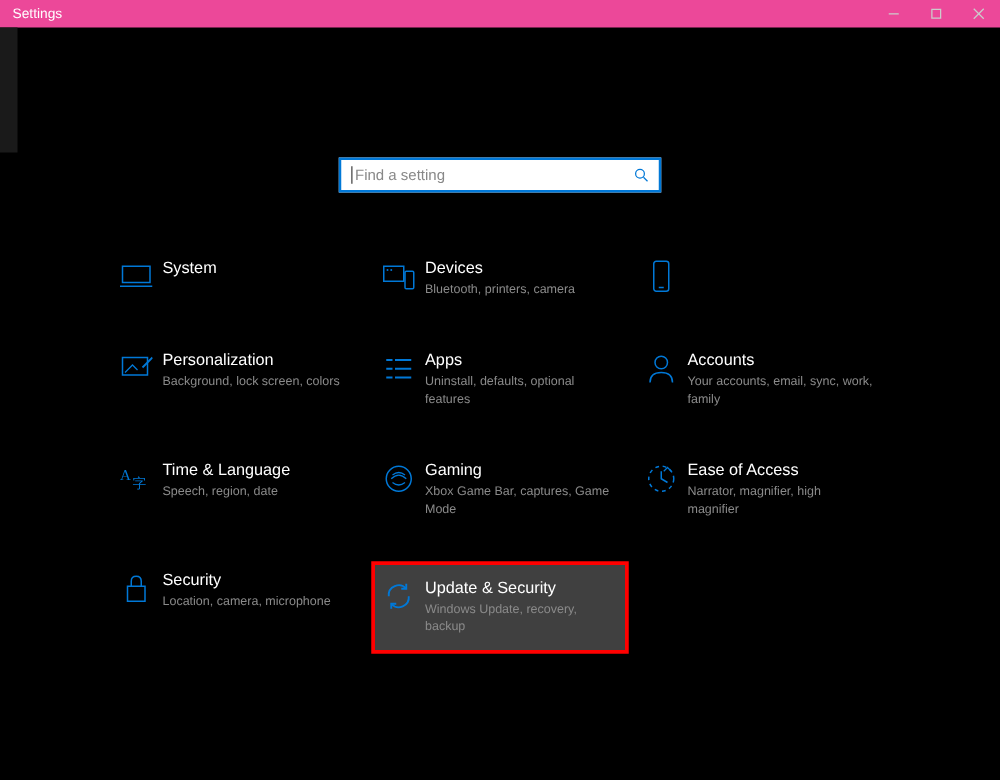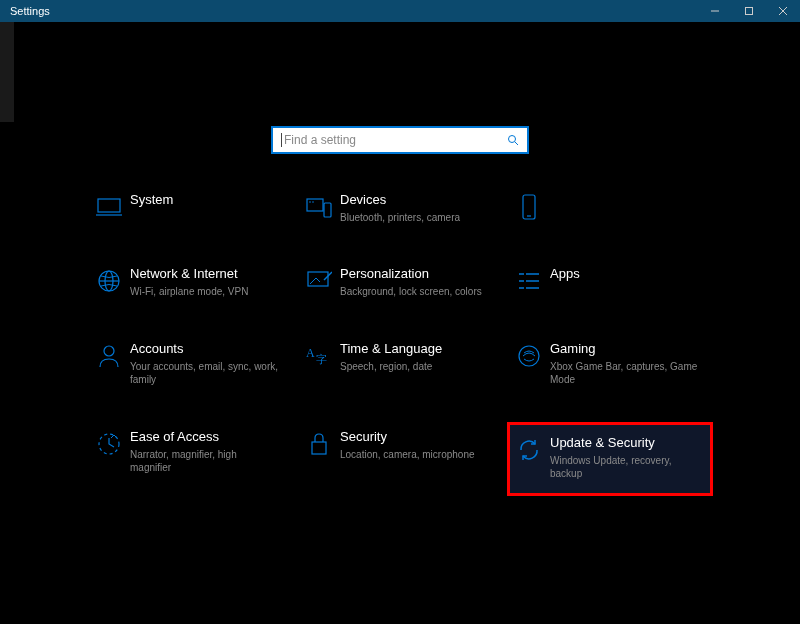--- a/index.html
+++ b/index.html
@@ -11,21 +11,21 @@
     color: #fff;
     overflow: hidden;
     position: relative;
   }
   .titlebar {
     height: 22px;
     display: flex;
     align-items: center;
     justify-content: space-between;
     padding-left: 10px;
-    background: #0c4a6e;
+    background: #ec4899;
   }
   .titlebar .title {
     font-size: 11px;
     color: #fff;
   }
   .win-controls {
     display: flex;
     height: 100%;
   }
   .win-btn {
@@ -53,21 +53,21 @@
   }
   .search-box {
     width: 258px;
     height: 28px;
     border: 2px solid #0078d7;
     background: #fff;
     display: flex;
     align-items: center;
     justify-content: space-between;
     padding: 0 8px;
-    margin-bottom: 34px;
+    margin-bottom: 48px;
   }
   .search-box .placeholder {
     font-size: 12px;
     color: #888;
   }
   .search-box .cursor {
     border-left: 1px solid #444;
     height: 14px;
     margin-right: 2px;
   }
@@ -104,21 +104,21 @@
     line-height: 1.3;
   }
   .tile .desc {
     font-size: 10px;
     color: #8a8a8a;
     line-height: 1.35;
     margin-top: 2px;
     max-width: 150px;
   }
   .tile.highlight {
-    background: #0f172a;
+    background: #404040;
     padding: 10px 6px 12px 6px;
     outline: 3px solid #ff0000;
     outline-offset: 0;
   }
   svg { display: block; }
 </style>
 </head>
 <body>
 
 <div class="titlebar">
@@ -191,35 +191,20 @@
 
     <div class="tile">
       <span class="icon">
         <svg width="18" height="26" viewBox="0 0 18 26">
             <rect x="3" y="1" width="12" height="24" rx="2" fill="none" stroke="#0078d7" stroke-width="1.2"></rect>
             <line x1="7" y1="22" x2="11" y2="22" stroke="#0078d7" stroke-width="1.2"></line>
           </svg>
       </span>
     </div>
 
-    <div class="tile">
-      <span class="icon">
-        <svg width="24" height="24" viewBox="0 0 24 24">
-            <circle cx="12" cy="12" r="10" fill="none" stroke="#0078d7" stroke-width="1.2"></circle>
-            <ellipse cx="12" cy="12" rx="4" ry="10" fill="none" stroke="#0078d7" stroke-width="1.2"></ellipse>
-            <line x1="2" y1="12" x2="22" y2="12" stroke="#0078d7" stroke-width="1.2"></line>
-            <path d="M4 7 Q12 10 20 7" fill="none" stroke="#0078d7" stroke-width="1"></path>
-            <path d="M4 17 Q12 14 20 17" fill="none" stroke="#0078d7" stroke-width="1"></path>
-          </svg>
-      </span>
-      <div>
-        <div class="label">Network &amp; Internet</div>
-        <div class="desc">Wi-Fi, airplane mode, VPN</div>
-      </div>
-    </div>
 
     <div class="tile">
       <span class="icon">
         <svg width="26" height="22" viewBox="0 0 26 22">
             <rect x="2" y="2" width="20" height="14" fill="none" stroke="#0078d7" stroke-width="1.2"></rect>
             <path d="M18 10 L26 2" stroke="#0078d7" stroke-width="1.5"></path>
             <path d="M4 14 L10 8 L14 12" fill="none" stroke="#0078d7" stroke-width="1"></path>
           </svg>
       </span>
       <div>
@@ -234,20 +219,21 @@
             <line x1="2" y1="3" x2="7" y2="3" stroke="#0078d7" stroke-width="1.5"></line>
             <line x1="9" y1="3" x2="22" y2="3" stroke="#0078d7" stroke-width="1.5"></line>
             <line x1="2" y1="10" x2="7" y2="10" stroke="#0078d7" stroke-width="1.5"></line>
             <line x1="9" y1="10" x2="22" y2="10" stroke="#0078d7" stroke-width="1.5"></line>
             <line x1="2" y1="17" x2="7" y2="17" stroke="#0078d7" stroke-width="1.5"></line>
             <line x1="9" y1="17" x2="22" y2="17" stroke="#0078d7" stroke-width="1.5"></line>
           </svg>
       </span>
       <div>
         <div class="label">Apps</div>
+        <div class="desc">Uninstall, defaults, optional features</div>
       </div>
     </div>
 
     <div class="tile">
       <span class="icon">
         <svg width="22" height="24" viewBox="0 0 22 24">
             <circle cx="11" cy="7" r="5" fill="none" stroke="#0078d7" stroke-width="1.2"></circle>
             <path d="M2 23 Q2 15 11 15 Q20 15 20 23" fill="none" stroke="#0078d7" stroke-width="1.2"></path>
           </svg>
       </span>

